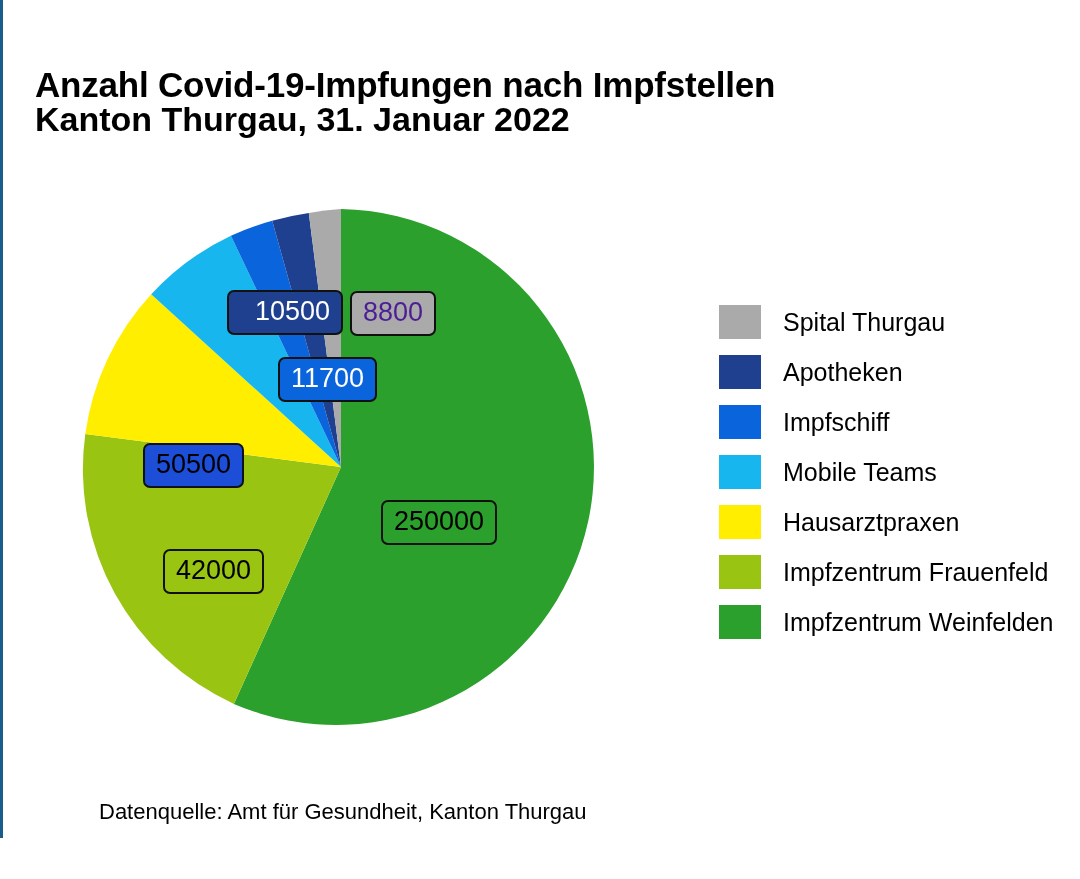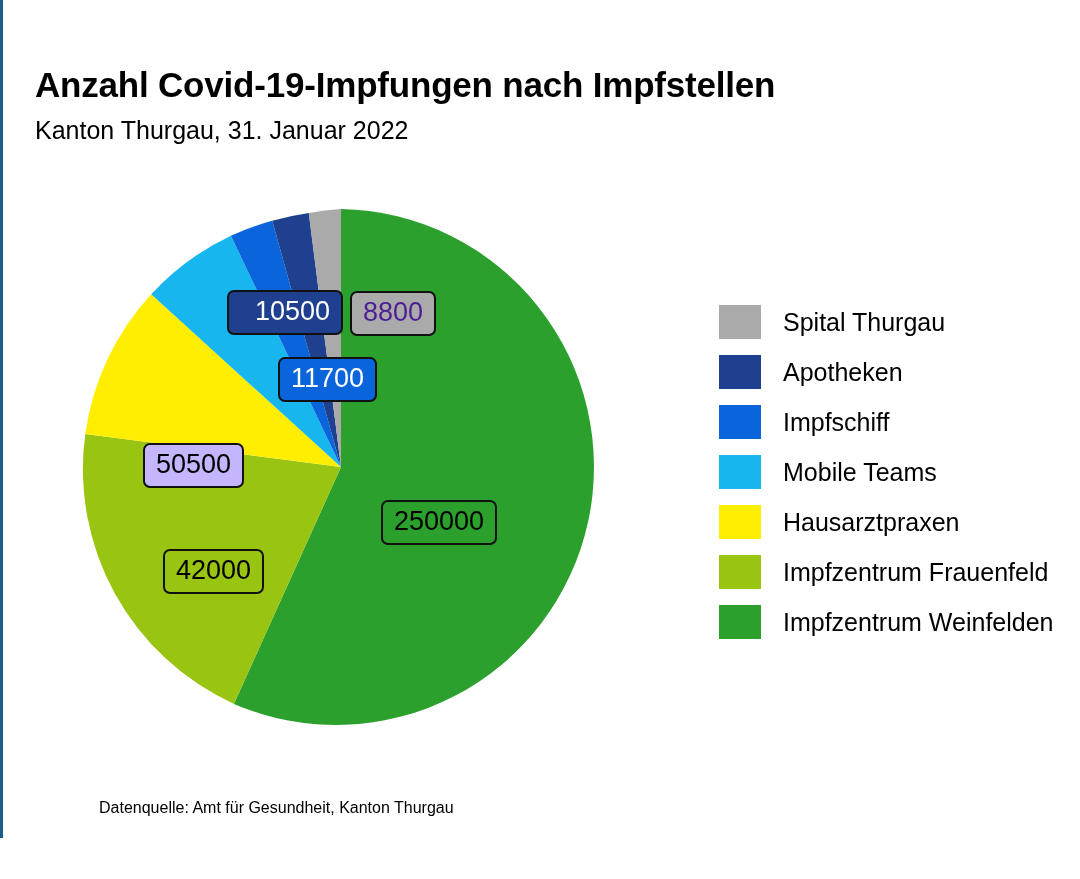--- a/index.html
+++ b/index.html
@@ -27,30 +27,30 @@
     left: 32px;
     top: 42px;
     font-size: 35px;
     font-weight: bold;
     letter-spacing: -0.2px;
     white-space: nowrap;
   }
   #subtitle {
     position: absolute;
     left: 32px;
-    top: 116px;
-    font-size: 25px;
-    font-weight: normal;
+    top: 100px;
+    font-size: 34px;
+    font-weight: bold;
     white-space: nowrap;
   }
   #source {
     position: absolute;
     left: 96px;
     top: 799px;
-    font-size: 16px;
+    font-size: 22px;
     white-space: nowrap;
   }
   #chart-area {
     position: absolute;
     left: 0;
     top: 0;
     width: 1080px;
     height: 879px;
   }
   #pie-wrap {
@@ -125,21 +125,21 @@
       </svg>
     </div>
 
     <div class="label-box" style="left:224px; top:290px; background:#1f3f8f; color:#ffffff;padding-left:26px;">10500</div>
 
     <div class="label-box" style="left:347px; top:291px; background:#aaaaaa; color:#4c1d95;">8800</div>
 
     <div class="label-box" style="left:275px; top:357px; background:#0a64dc; color:#ffffff;">11700</div>
 
 
-    <div class="label-box" style="left:140px; top:443px; background:#c4b5fd; color:#000000;">50500</div>
+    <div class="label-box" style="left:140px; top:443px; background:#1d4ed8; color:#000000;">50500</div>
 
     <div class="label-box" style="left:378px; top:500px; background:#2ca02c; color:#000000;">250000</div>
 
     <div class="label-box" style="left:160px; top:549px; background:#9ac412; color:#000000;">42000</div>
 
     <div id="legend">
       <div class="legend-row">
         <span class="legend-swatch" style="background:#aaaaaa;"></span>
         <span class="legend-label">Spital Thurgau</span>
       </div>

